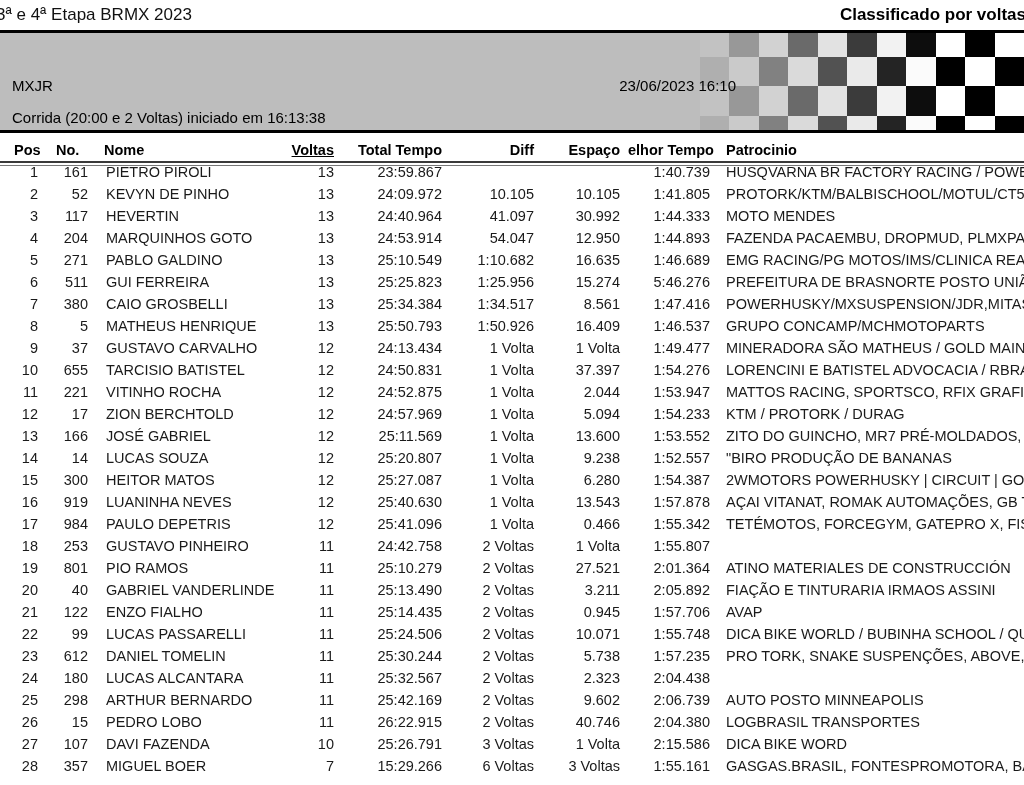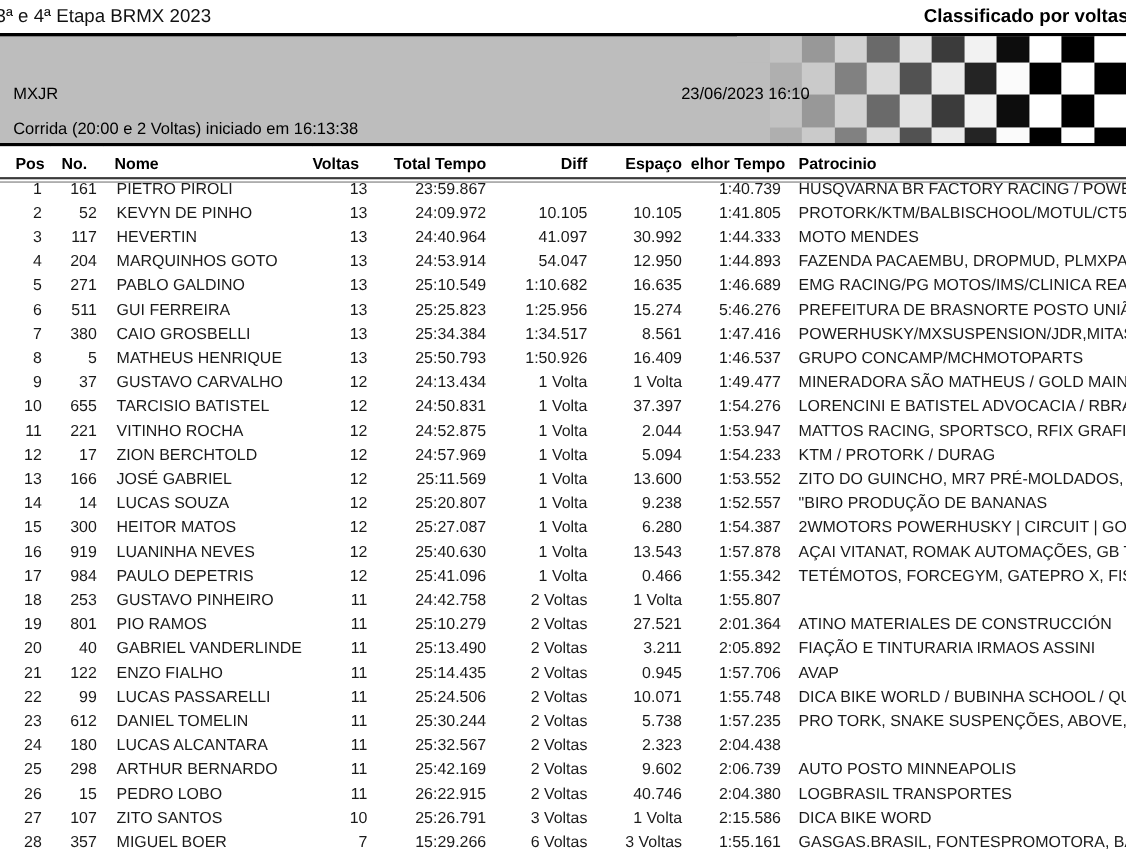--- a/index.html
+++ b/index.html
@@ -145,21 +145,21 @@
 
   .al-r { text-align: right; }
   .al-l { text-align: left; }
 
   .pad-r6 { padding-right: 6px !important; }
   .pad-r8 { padding-right: 8px !important; }
 
   th.h-pos { text-align: left; padding-left: 14px !important; }
   th.h-no  { text-align: left; padding-left: 10px !important; }
   th.h-nome{ text-align: left; padding-left: 10px !important; }
-  th.h-voltas { text-align: left; padding-right: 6px !important; }
+  th.h-voltas { text-align: right; padding-right: 6px !important; text-decoration: underline; }
   th.h-total  { text-align: right; padding-right: 10px !important; }
   th.h-diff   { text-align: right; padding-right: 6px !important; }
   th.h-espaco { text-align: right; padding-right: 8px !important; }
   th.h-melhor { text-align: left;  padding-left: 0px !important; }
   th.h-patro  { text-align: left;  padding-left: 10px !important; }
 
   td.t-nome { padding-left: 12px !important; }
   td.t-patro { padding-left: 10px !important; }
   td.t-melhor { text-align: right; padding-right: 6px !important; }
 </style>
@@ -546,21 +546,21 @@
             <td class="al-r pad-r6">11</td>
             <td class="al-r pad-r10" style="padding-right: 10px;">26:22.915</td>
             <td class="al-r pad-r6">2 Voltas</td>
             <td class="al-r pad-r8">40.746</td>
             <td class="t-melhor">2:04.380</td>
             <td class="al-l t-patro">LOGBRASIL TRANSPORTES</td>
           </tr>
           <tr>
             <td class="al-r pad-r8">27</td>
             <td class="al-r pad-r6">107</td>
-            <td class="al-l t-nome">ZITO SANTOS</td>
+            <td class="al-l t-nome">DAVI FAZENDA</td>
             <td class="al-r pad-r6">10</td>
             <td class="al-r pad-r10" style="padding-right: 10px;">25:26.791</td>
             <td class="al-r pad-r6">3 Voltas</td>
             <td class="al-r pad-r8">1 Volta</td>
             <td class="t-melhor">2:15.586</td>
             <td class="al-l t-patro">DICA BIKE WORD</td>
           </tr>
           <tr>
             <td class="al-r pad-r8">28</td>
             <td class="al-r pad-r6">357</td>

